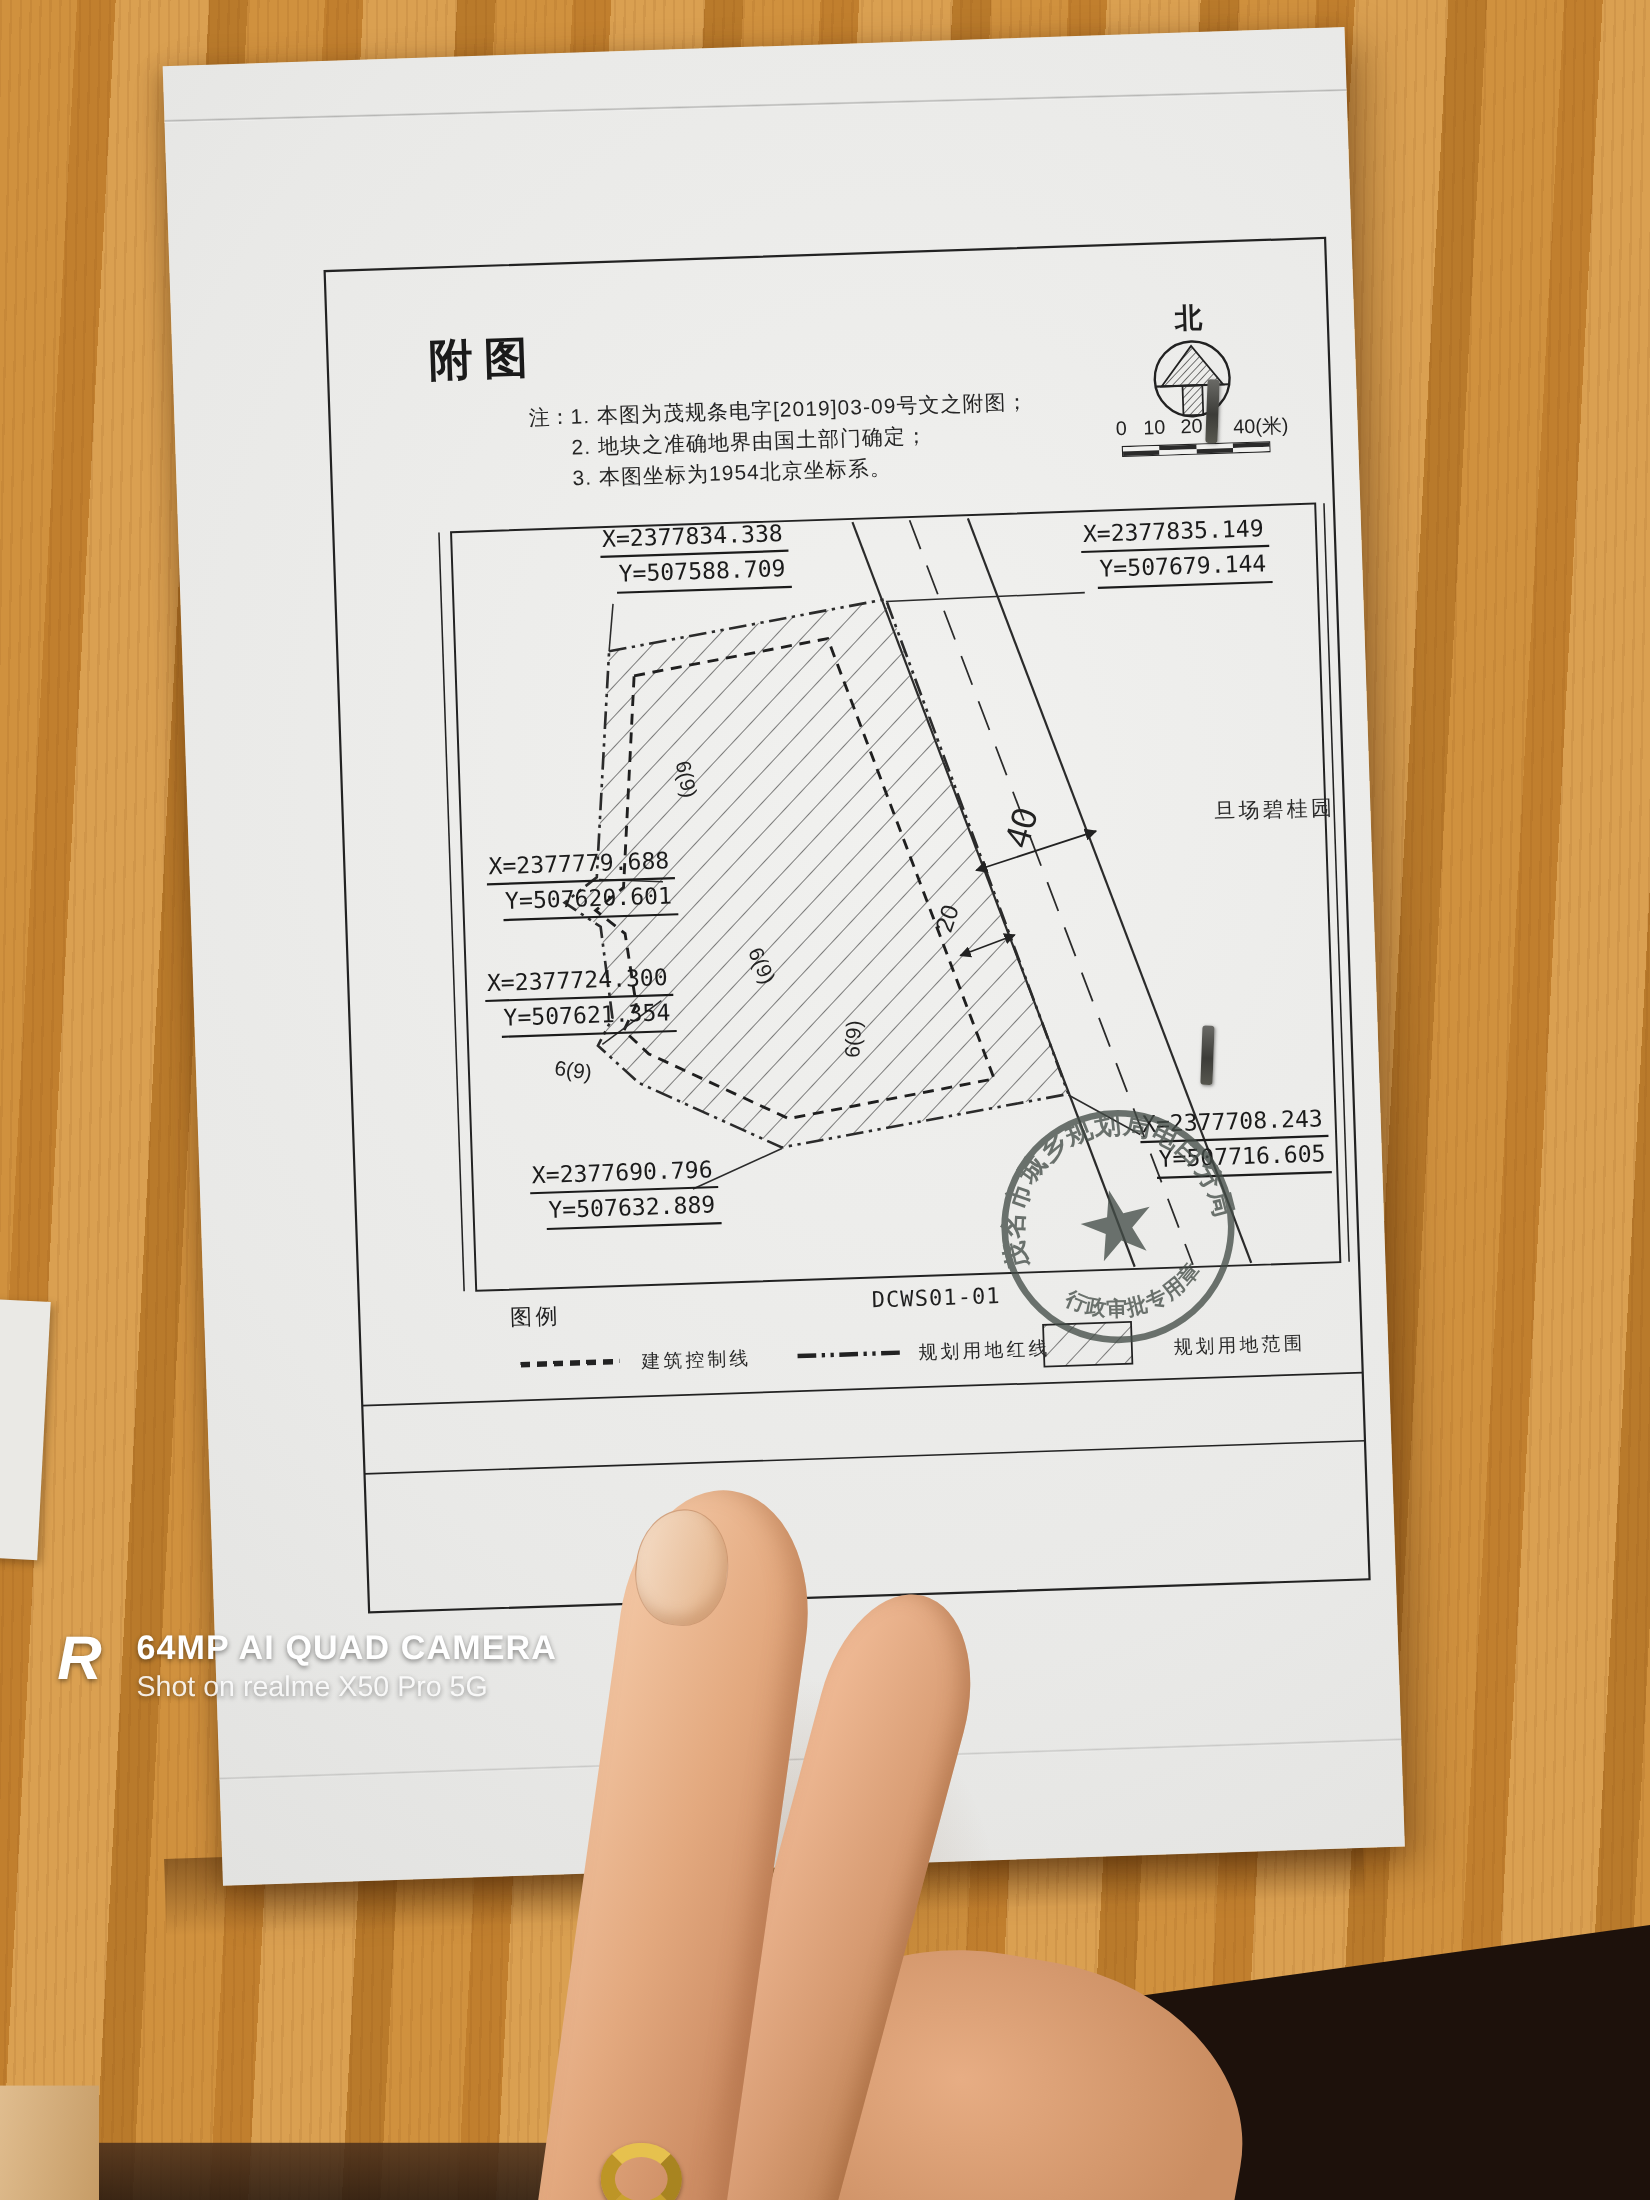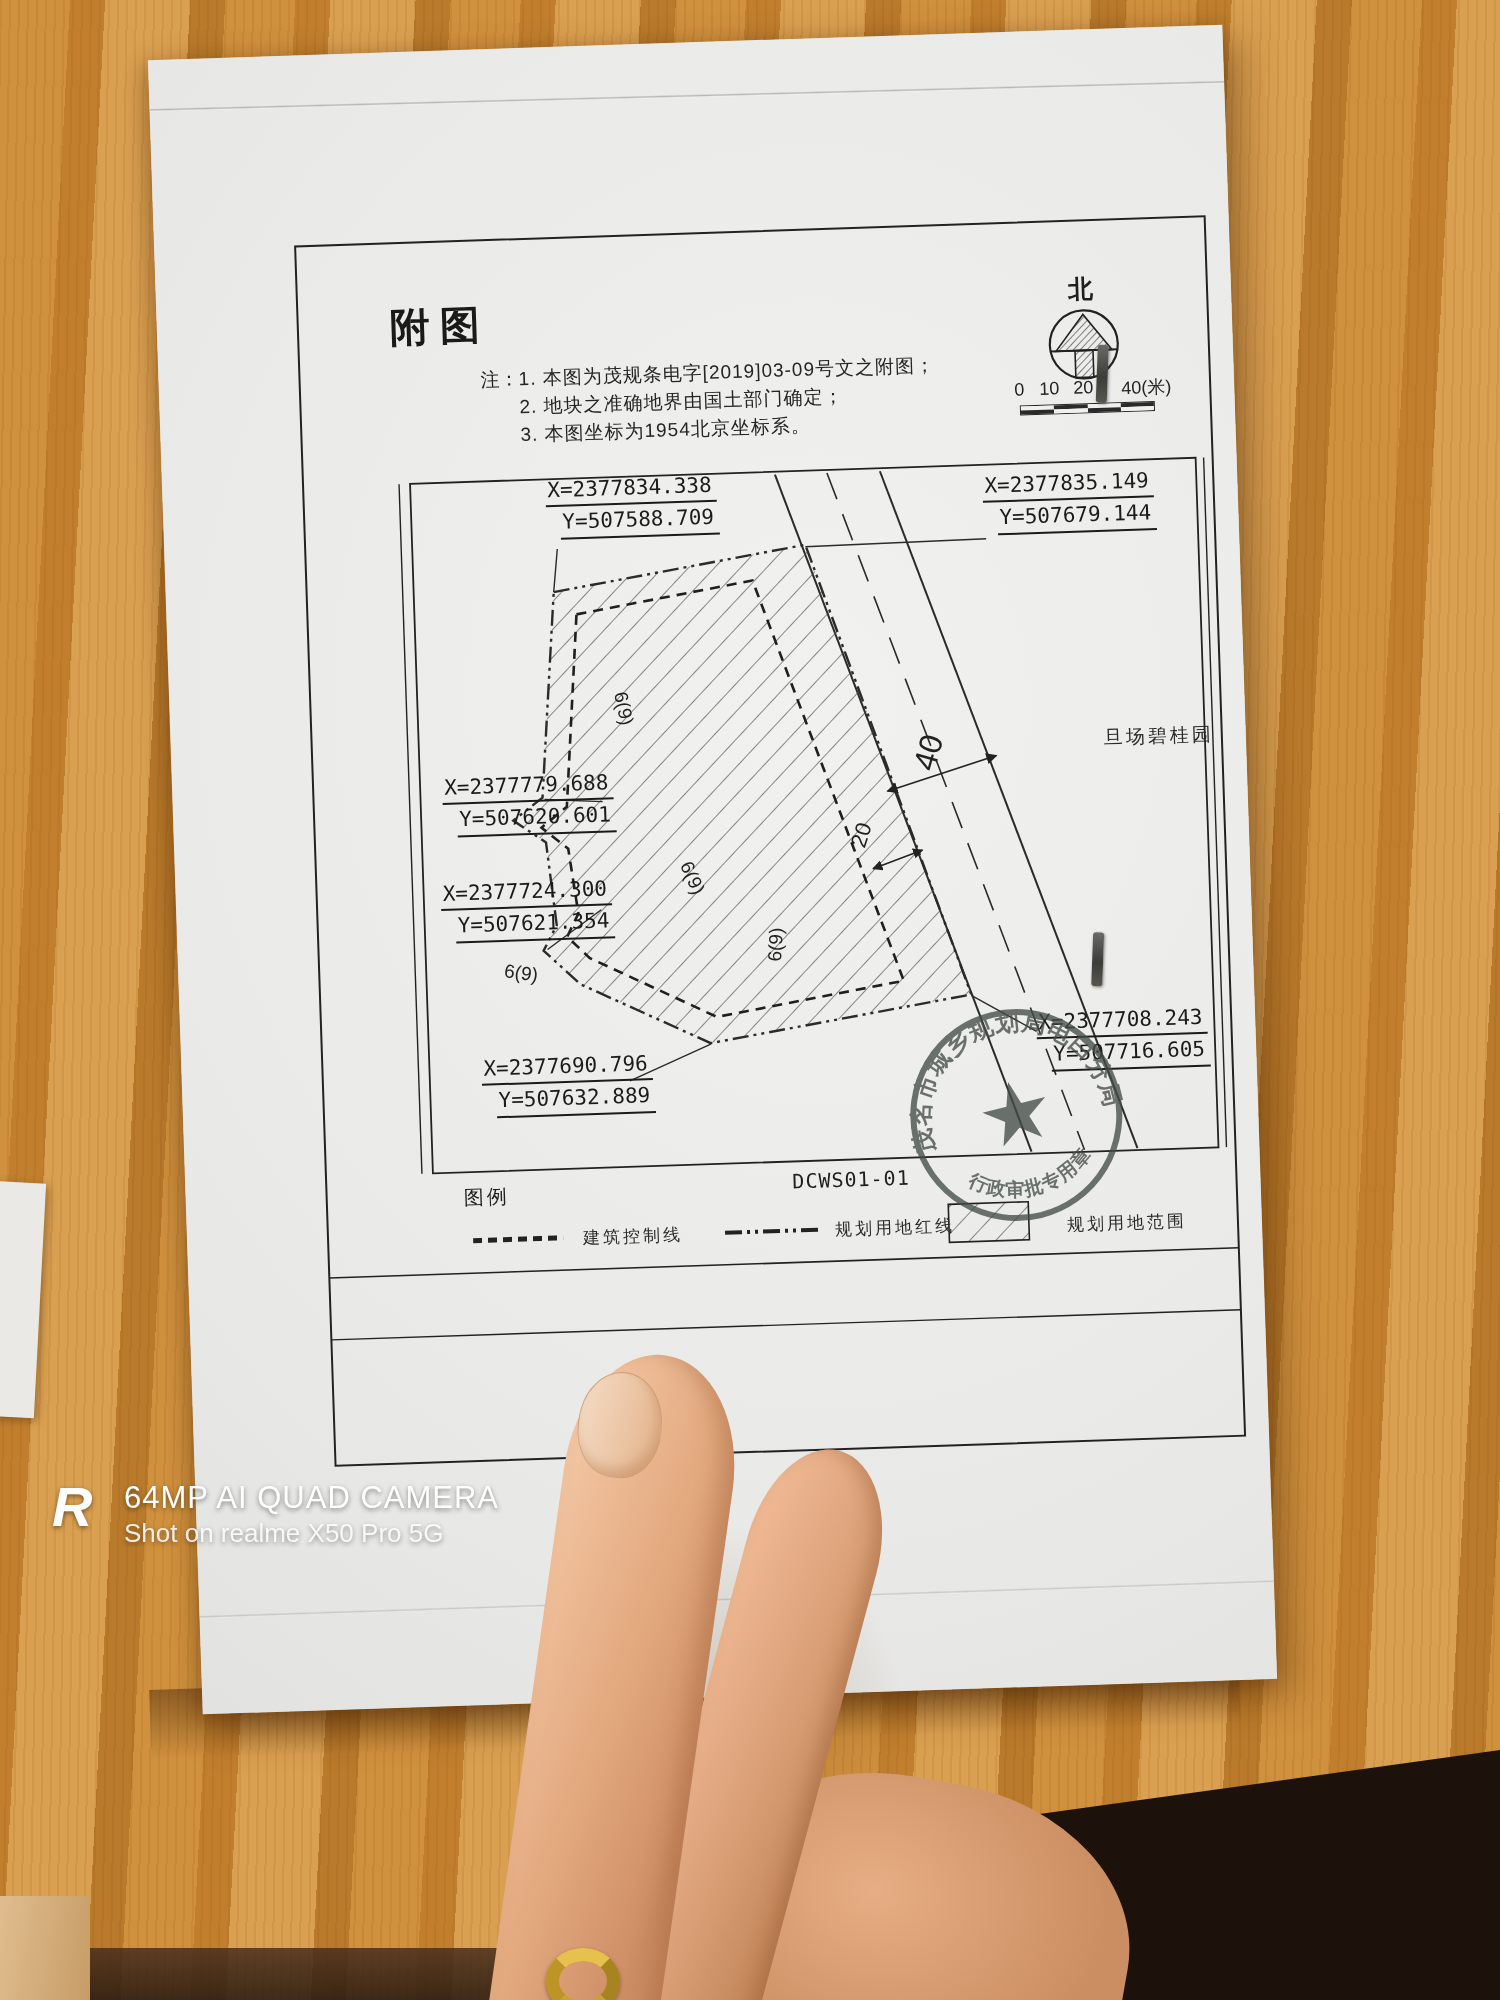--- a/index.html
+++ b/index.html
@@ -117,21 +117,21 @@
   .ring{ position:absolute; left:546px; top:1948px; width:74px; height:66px; z-index:33;
     border-radius:50%; background:transparent;
     border:13px solid #caa22f;
     border-top-color:#e6c14e; border-left-color:#bd9526; border-right-color:#a88420;
     box-shadow:0 2px 4px rgba(60,40,0,.5); }
 
   
   .watermark{ position:absolute; left:52px; top:1472px; z-index:50; color:#fff; }
   .wm-logo{ position:absolute; left:0; top:2px; font-size:56px; font-weight:700;
     font-style:italic; text-shadow:0 2px 5px rgba(0,0,0,.45); }
-  .wm-line1{ position:absolute; left:72px; top:8px; font-size:31px; font-weight:400;
+  .wm-line1{ position:absolute; left:72px; top:8px; font-size:31px; font-weight:700;
     letter-spacing:1px; white-space:nowrap; text-shadow:0 2px 5px rgba(0,0,0,.45); }
   .wm-line2{ position:absolute; left:72px; top:46px; font-size:26px; font-weight:400;
     white-space:nowrap; color:rgba(255,255,255,.88); text-shadow:0 2px 5px rgba(0,0,0,.4); }
 </style>
 </head>
 <body>
 
 <div class="scene">
 
   <div class="floor-dark"></div>

